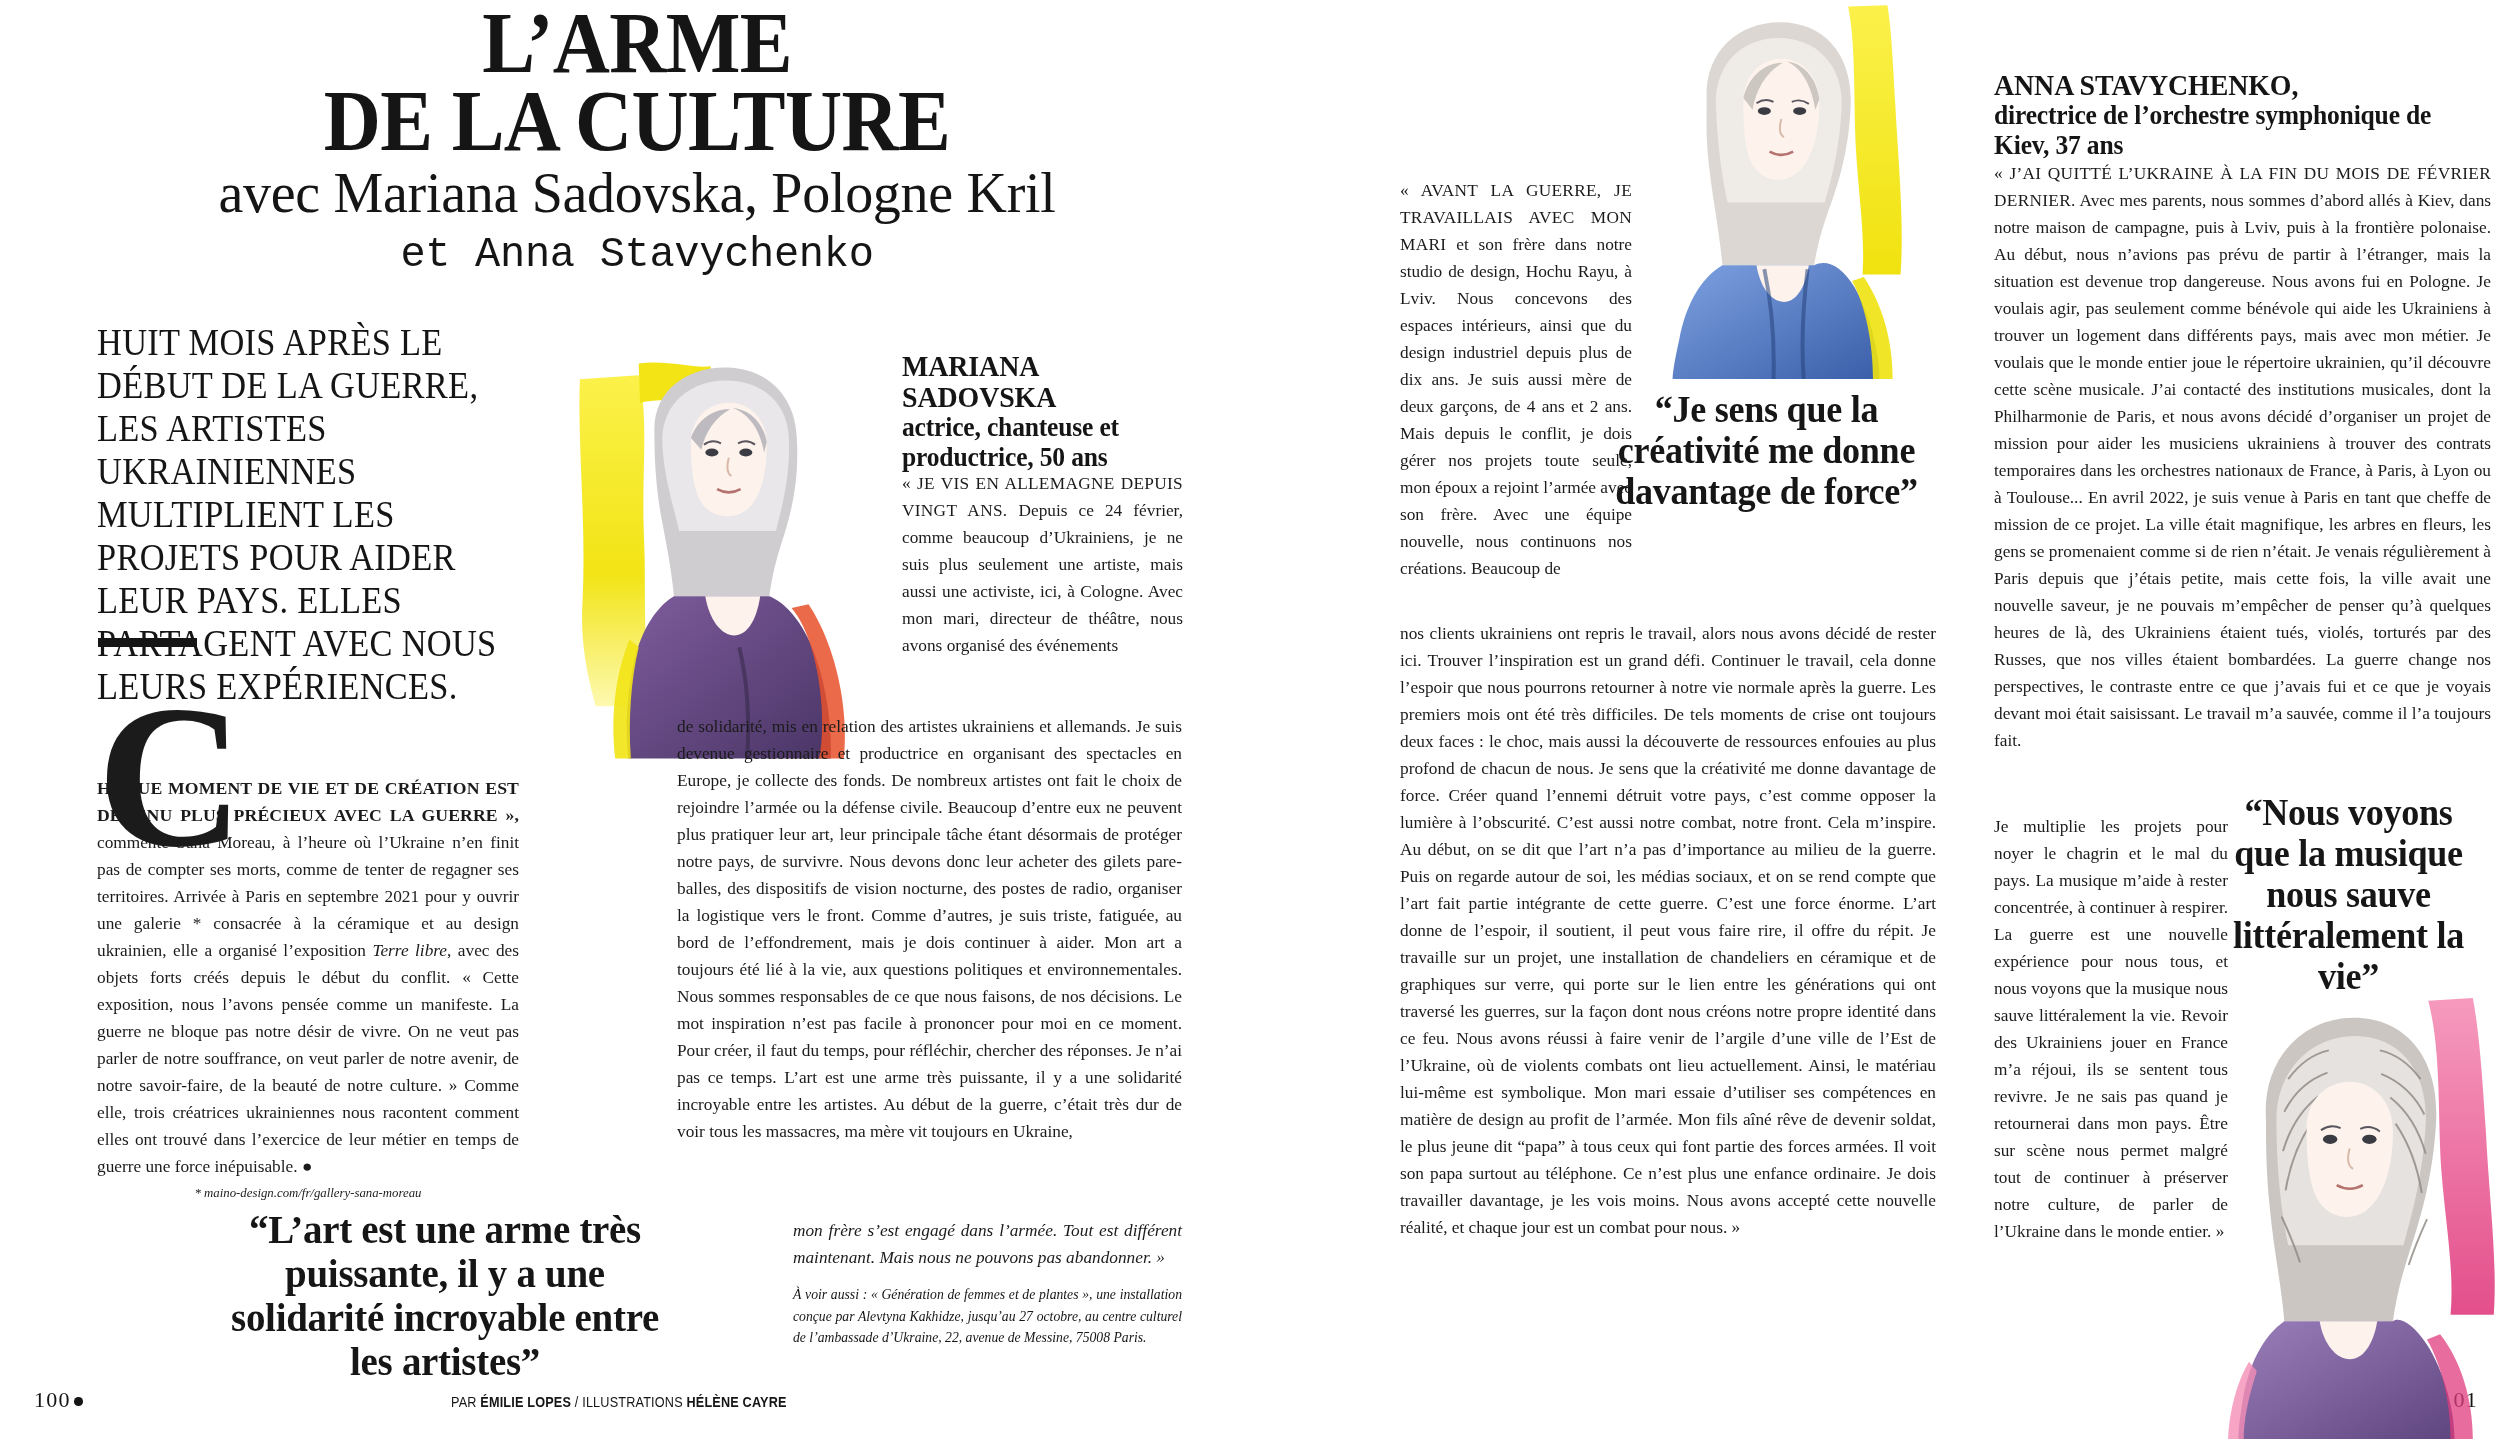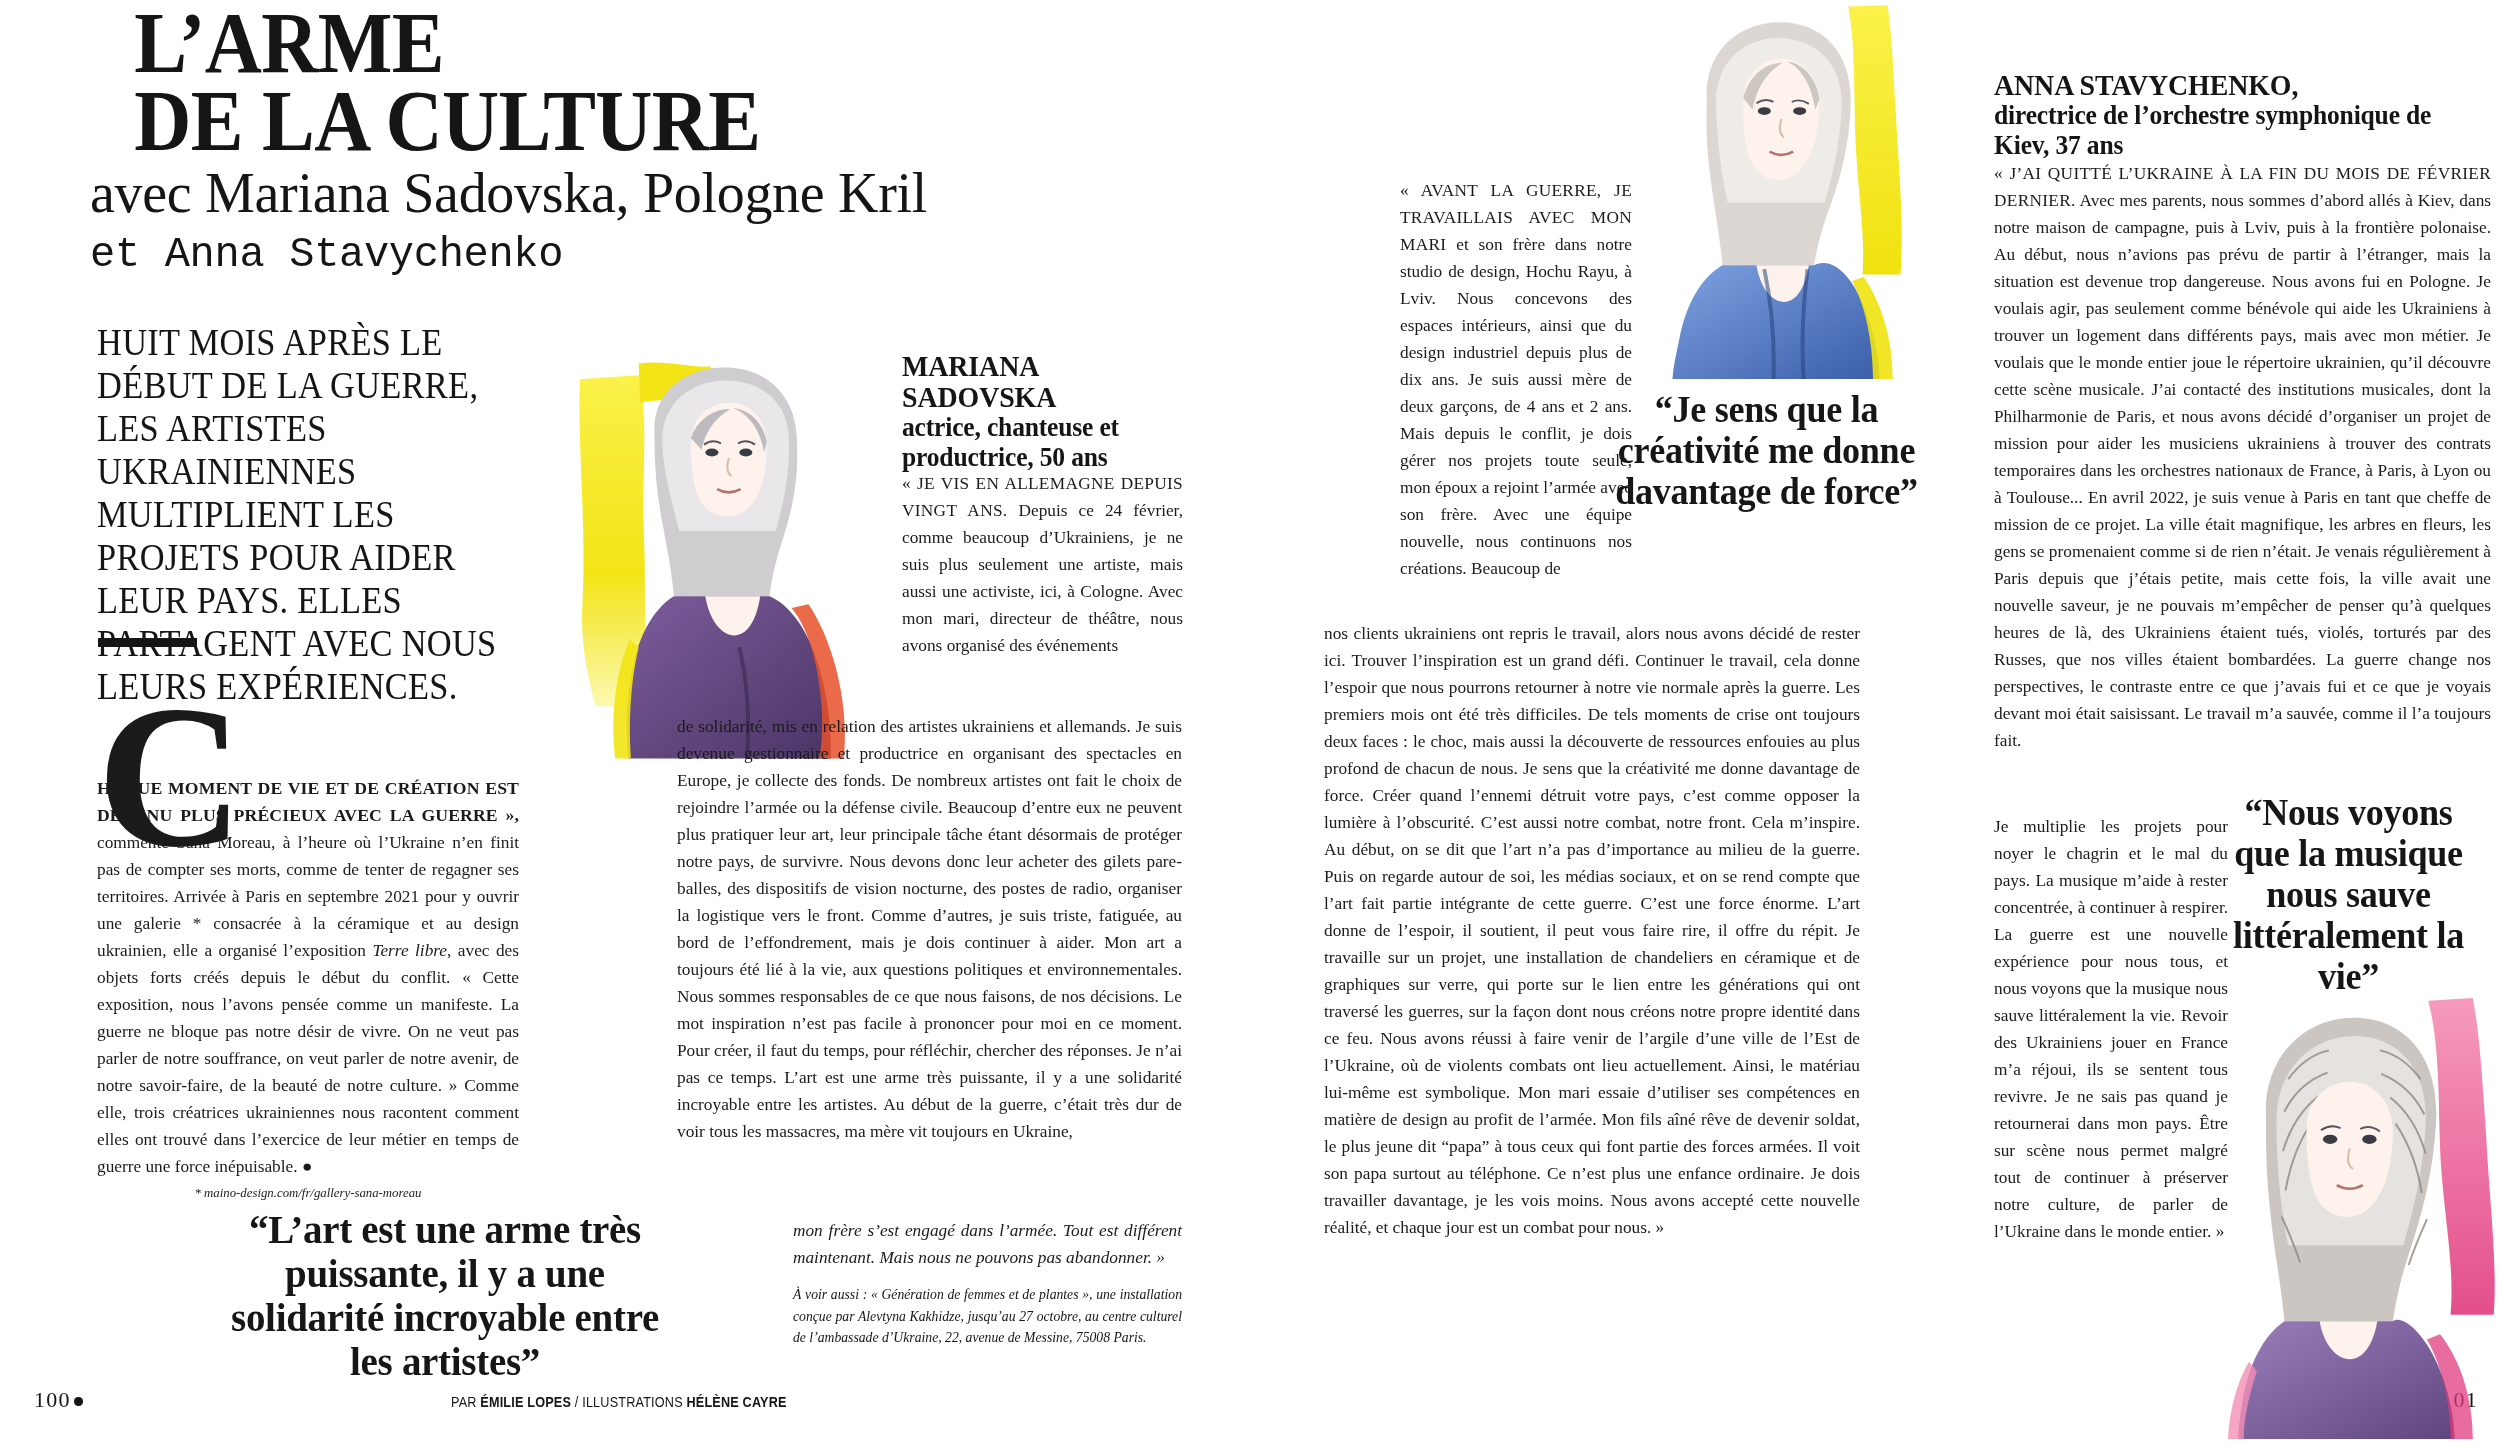--- a/index.html
+++ b/index.html
@@ -18,21 +18,22 @@
     font-family:"Liberation Serif", serif;
     font-size:17.3px;
     line-height:27px;
     color:#1b1b1b;
     text-align:justify;
     hyphens:none;
   }
 
   
   .title-block{
-    position:absolute;left:90px;top:6.5px;width:1106px;
+    position:absolute;left:84px;top:6.5px;width:1106px;
+    text-align:center;
   }
   .t-line1{
     font-family:"Liberation Serif", serif;
     font-weight:700;
     font-size:86px;
     line-height:73px;
     letter-spacing:-0.7px;
     transform:scaleX(0.92);
     transform-origin:center;
     white-space:nowrap;
@@ -168,21 +169,21 @@
   .col-mariana-body{position:absolute;left:902px;top:470px;width:281px;}
   .col-mariana-wide{position:absolute;left:677px;top:713px;width:505px;}
   .col-mariana-narrow{position:absolute;left:793px;top:1217px;width:389px;font-style:italic;}
   .avoir{
     position:absolute;left:793px;top:1284px;width:389px;
     font-style:italic;font-size:13.7px;line-height:21.6px;text-align:justify;
   }
 
   .col-danuta-head{position:absolute;left:1400px;top:16.4px;width:232px;}
   .col-danuta-body{position:absolute;left:1400px;top:177px;width:232px;}
-  .col-danuta-wide{position:absolute;left:1324px;top:620px;width:536px;}
+  .col-danuta-wide{position:absolute;left:1400px;top:620px;width:536px;}
 
   .col-anna-head{position:absolute;left:1994px;top:69px;width:497px;}
   .col-anna-body{position:absolute;left:1994px;top:160px;width:497px;}
   .col-anna-narrow{position:absolute;left:1994px;top:813px;width:234px;}
 
   
   .credits{
     position:absolute;left:451px;top:1394px;
     font-family:"Liberation Sans", sans-serif;
     font-size:14.4px;

